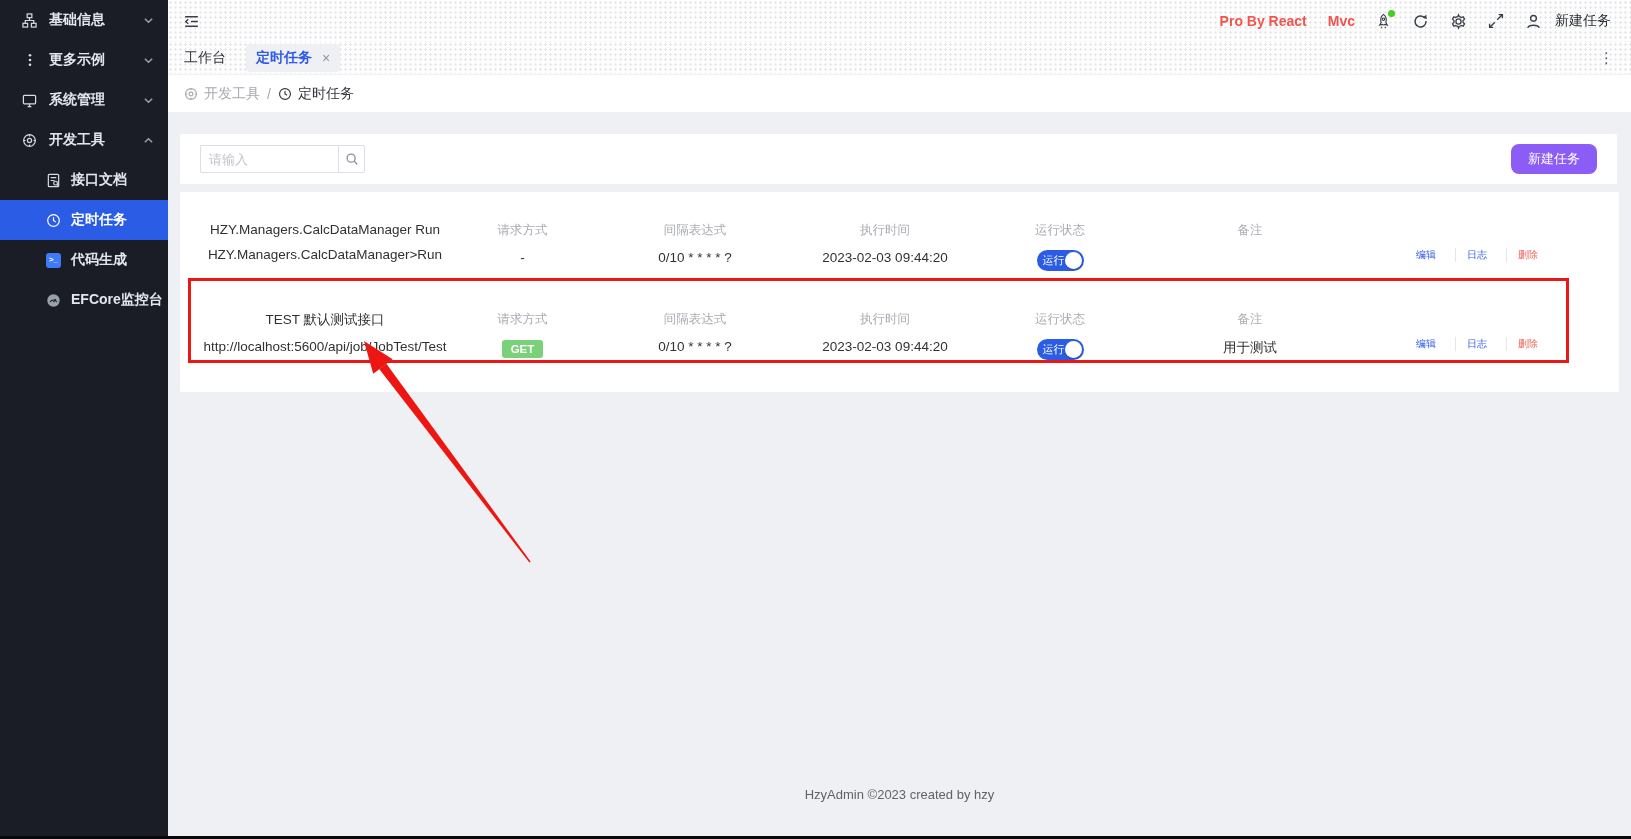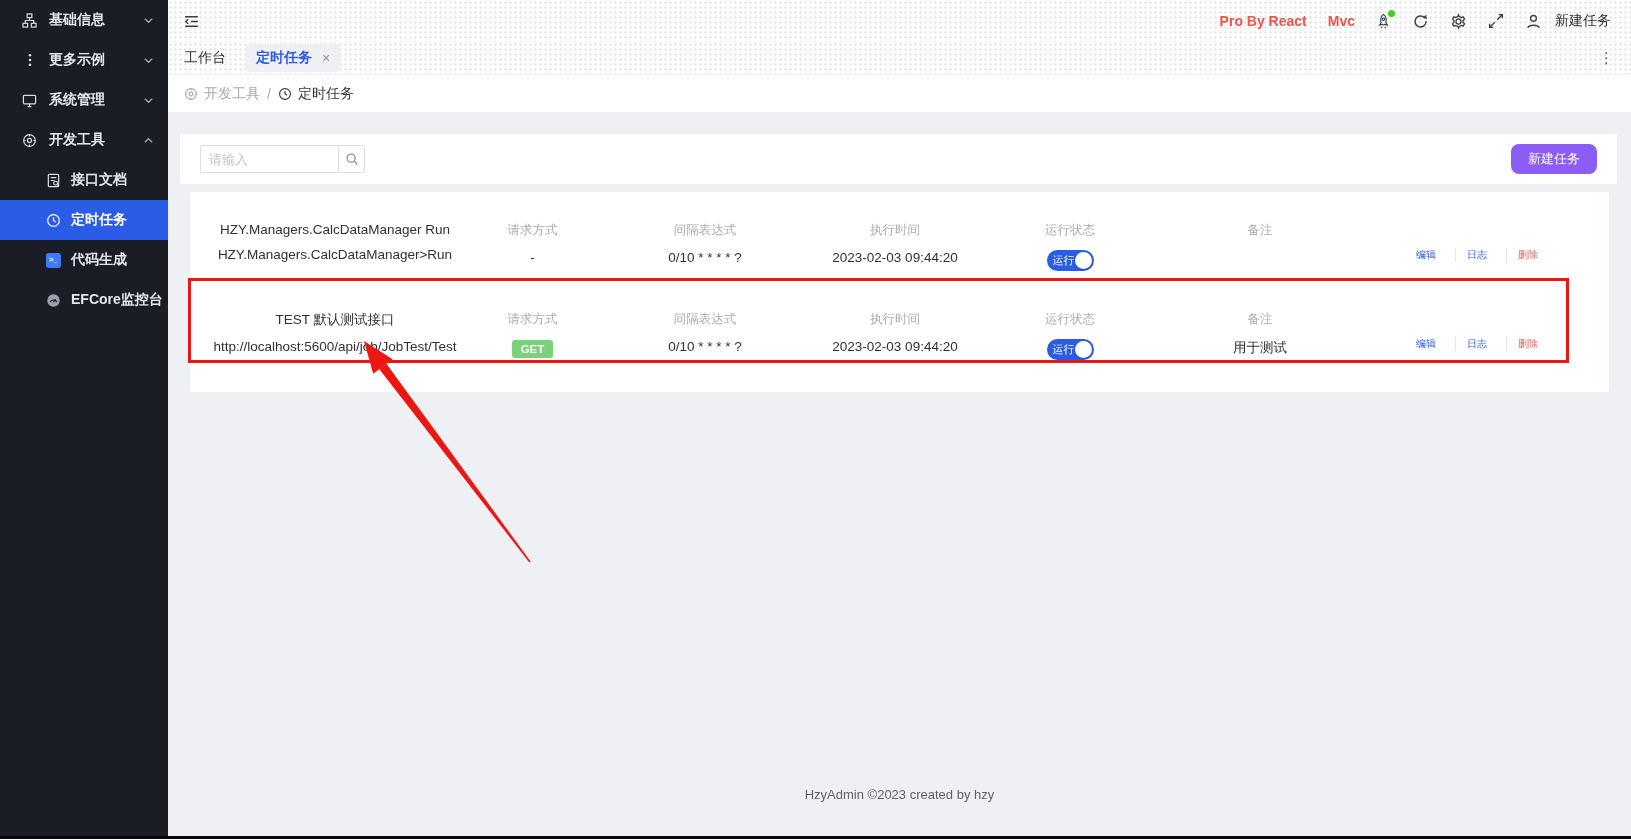--- a/index.html
+++ b/index.html
@@ -41,21 +41,21 @@
 
   .content { position:relative; height:calc(836px - 112px); }
 
   .toolbar-card { margin:22px 14px 8px 12px; height:50px; background:#fff; border-radius:2px; display:flex; align-items:center; padding:0 20px; }
   .search-group { display:flex; align-items:stretch; height:28px; }
   .search-input { width:138px; border:1px solid #dcdfe6; border-right:none; border-radius:2px 0 0 2px; padding:0 8px; font-size:13px; color:#333; outline:none; background:#fff; }
   .search-input::placeholder { color:#c0c4cc; }
   .search-btn { width:27px; border:1px solid #dcdfe6; border-radius:0 2px 2px 0; background:#fff; display:flex; align-items:center; justify-content:center; cursor:pointer; }
   .new-task-btn { margin-left:auto; height:30px; padding:0 17px; background:#8b5cf6; color:#fff; border:none; border-radius:8px; font-size:13px; cursor:pointer; font-family:Liberation Mono, monospace; }
 
-  .table-card { margin:0 22px; background:#fff; border-radius:2px; padding:10px 20px 18px; }
+  .table-card { margin:0 12px; background:#fff; border-radius:2px; padding:10px 20px 18px; }
   .task-row { display:grid; grid-template-columns:250px 145px 200px 180px 170px 210px 1fr; align-items:start; padding:20px 0 14px; }
   .cell { text-align:center; }
   .cell-label { font-size:12.5px; color:#a9acb2; margin-bottom:11px; }
   .cell-value { font-size:13.5px; color:#303133; }
   .task-name { font-size:13.5px; color:#303133; margin-bottom:10px; }
   .task-detail { font-size:13.5px; color:#303133; }
   .method-badge { display:inline-block; background:#79d179; color:#fff; font-size:11.5px; font-weight:bold; padding:3px 9px; border-radius:3px; }
   .toggle { display:inline-flex; align-items:center; width:47px; height:21px; background:#2b5ce5; border-radius:11px; position:relative; cursor:pointer; }
   .toggle-text { color:#fff; font-size:11px; margin-left:6px; }
   .toggle-knob { position:absolute; right:2px; top:2px; width:17px; height:17px; background:#fff; border-radius:50%; box-shadow:0 1px 2px rgba(0,0,0,.2); }

